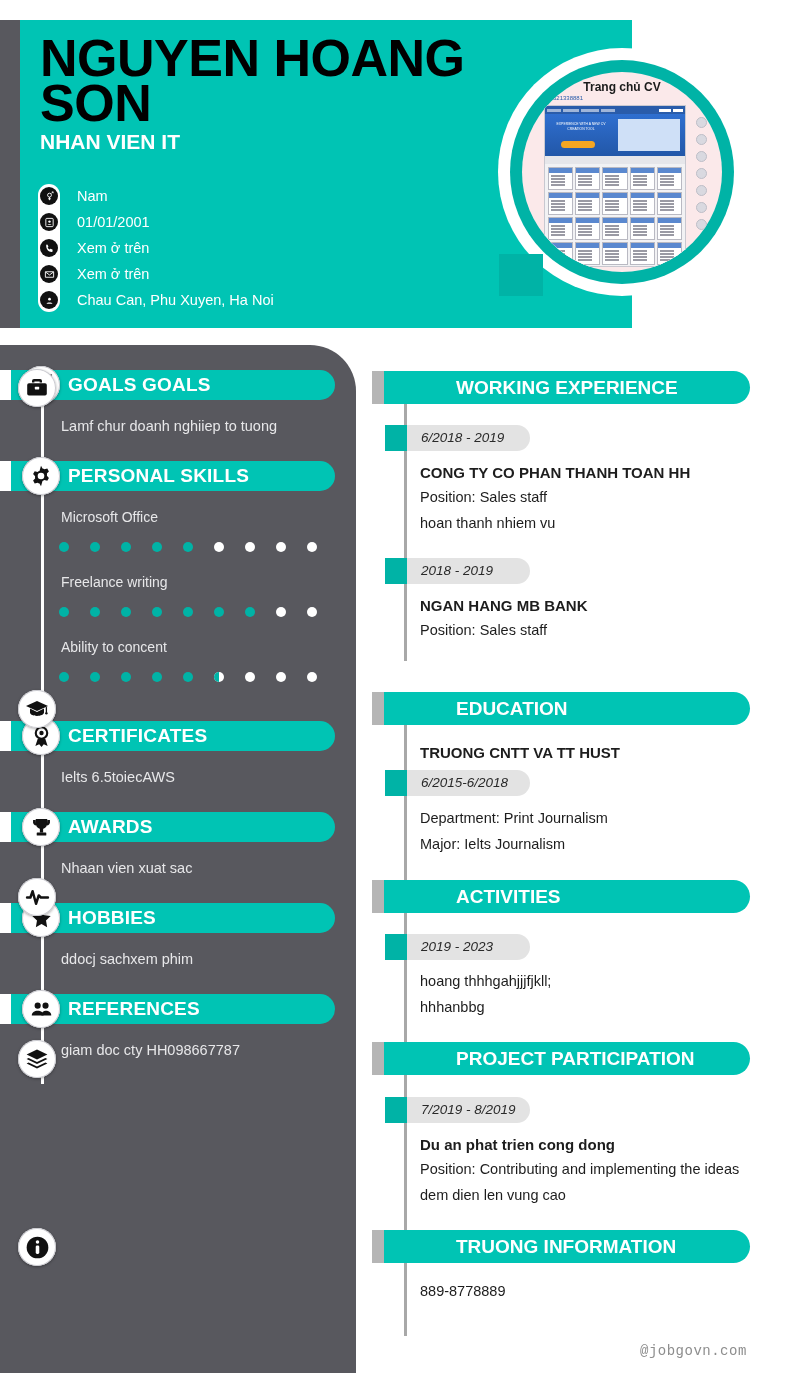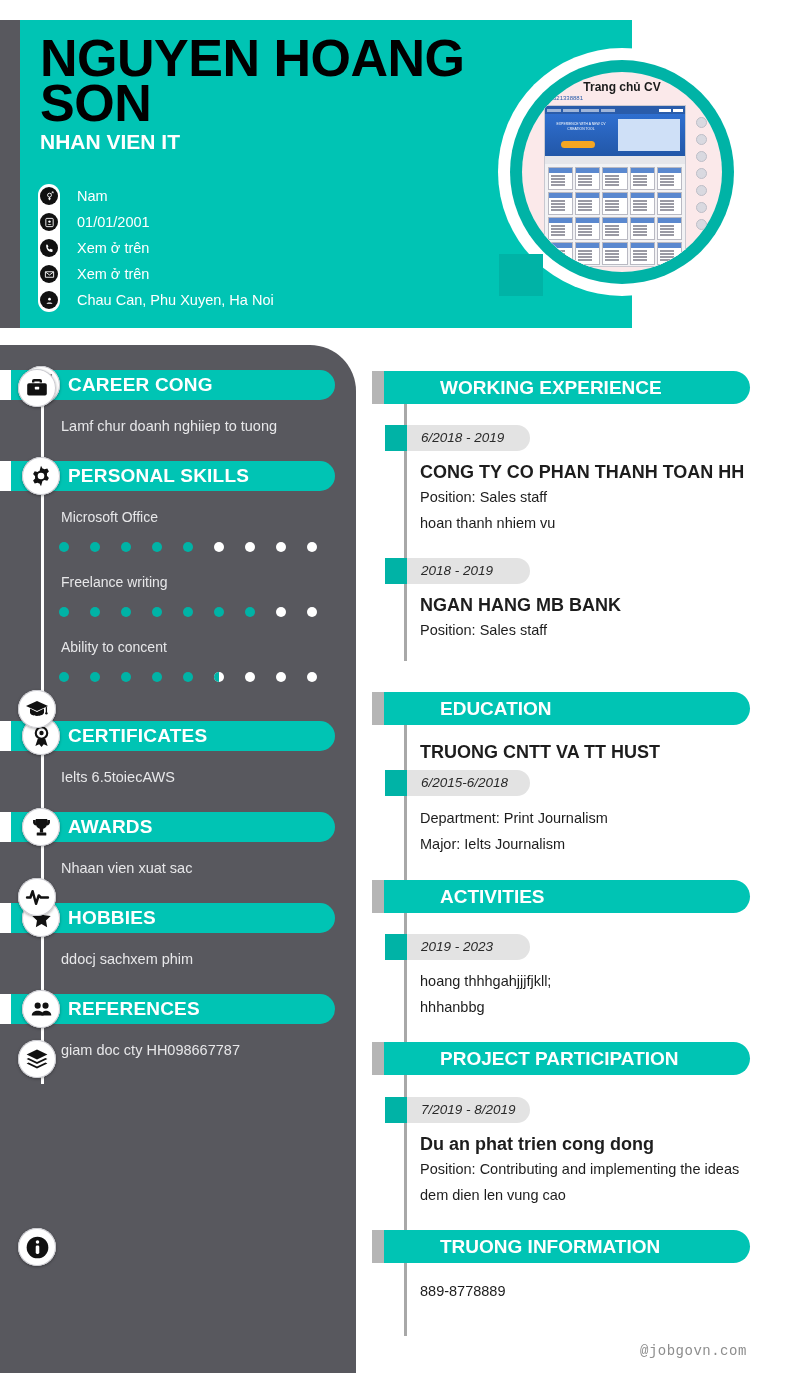--- a/index.html
+++ b/index.html
@@ -303,21 +303,21 @@
     left: 18px;
     width: 38px; height: 38px;
     border-radius: 50%;
     background: #ffffff;
     box-shadow: 0 0 0 1px #c9c9cf inset, 0 1px 3px rgba(0,0,0,.35);
     display: flex; align-items: center; justify-content: center;
   }
   .main-icon-badge svg { display:block; }
   .main-section-title {
     position: absolute;
-    left: 68px; top: 0;
+    left: 84px; top: 0;
     height: 41px; line-height: 33px;
     color: #ffffff;
     font-size: 19px;
     font-weight: bold;
     white-space: nowrap;
     text-align: right;
   }
   .main-timeline {
     position: absolute;
     left: 404px;
@@ -353,21 +353,21 @@
     white-space: nowrap;
   }
   .main-text {
     position: absolute;
     left: 420px;
     font-size: 14.5px;
     color: #1d1d1d;
     line-height: 25px;
     width: 340px;
   }
-  .main-text.bold { font-weight: bold; font-size: 18px; }
+  .main-text.bold { font-weight: bold; font-size: 15px; }
 
   #watermark {
     position: absolute;
     left: 640px; top: 1343px;
     font-family: "Liberation Mono", monospace;
     font-size: 14px;
     color: #8d8d8d;
     letter-spacing: 0.5px;
   }
 </style>
@@ -490,21 +490,21 @@
           <span></span>
       </div>
     </div>
   </div>
 
   <div id="sidebar"></div>
   <div id="sidebar-timeline"></div>
 
   <div class="side-section-head" style="top:370px;">
     <div class="side-section-notch"></div>
-    <div class="side-section-title">CAREER CONG</div>
+    <div class="side-section-title">GOALS GOALS</div>
   </div>
   <div class="side-icon-badge" style="top:366px;">
     <svg width="24" height="24" viewBox="0 0 24 24">
       <circle cx="11" cy="13" r="9" fill="none" stroke="#111" stroke-width="2.1"></circle>
       <circle cx="11" cy="13" r="5.2" fill="none" stroke="#111" stroke-width="2.1"></circle>
       <circle cx="11" cy="13" r="1.8" fill="#111"></circle>
       <path d="M14 10 L20 4" stroke="#111" stroke-width="2.1" fill="none"></path>
       <path d="M17.5 2.2 L21.8 2.2 L21.8 6.5" stroke="#111" stroke-width="1.8" fill="none"></path>
     </svg>
   </div>

